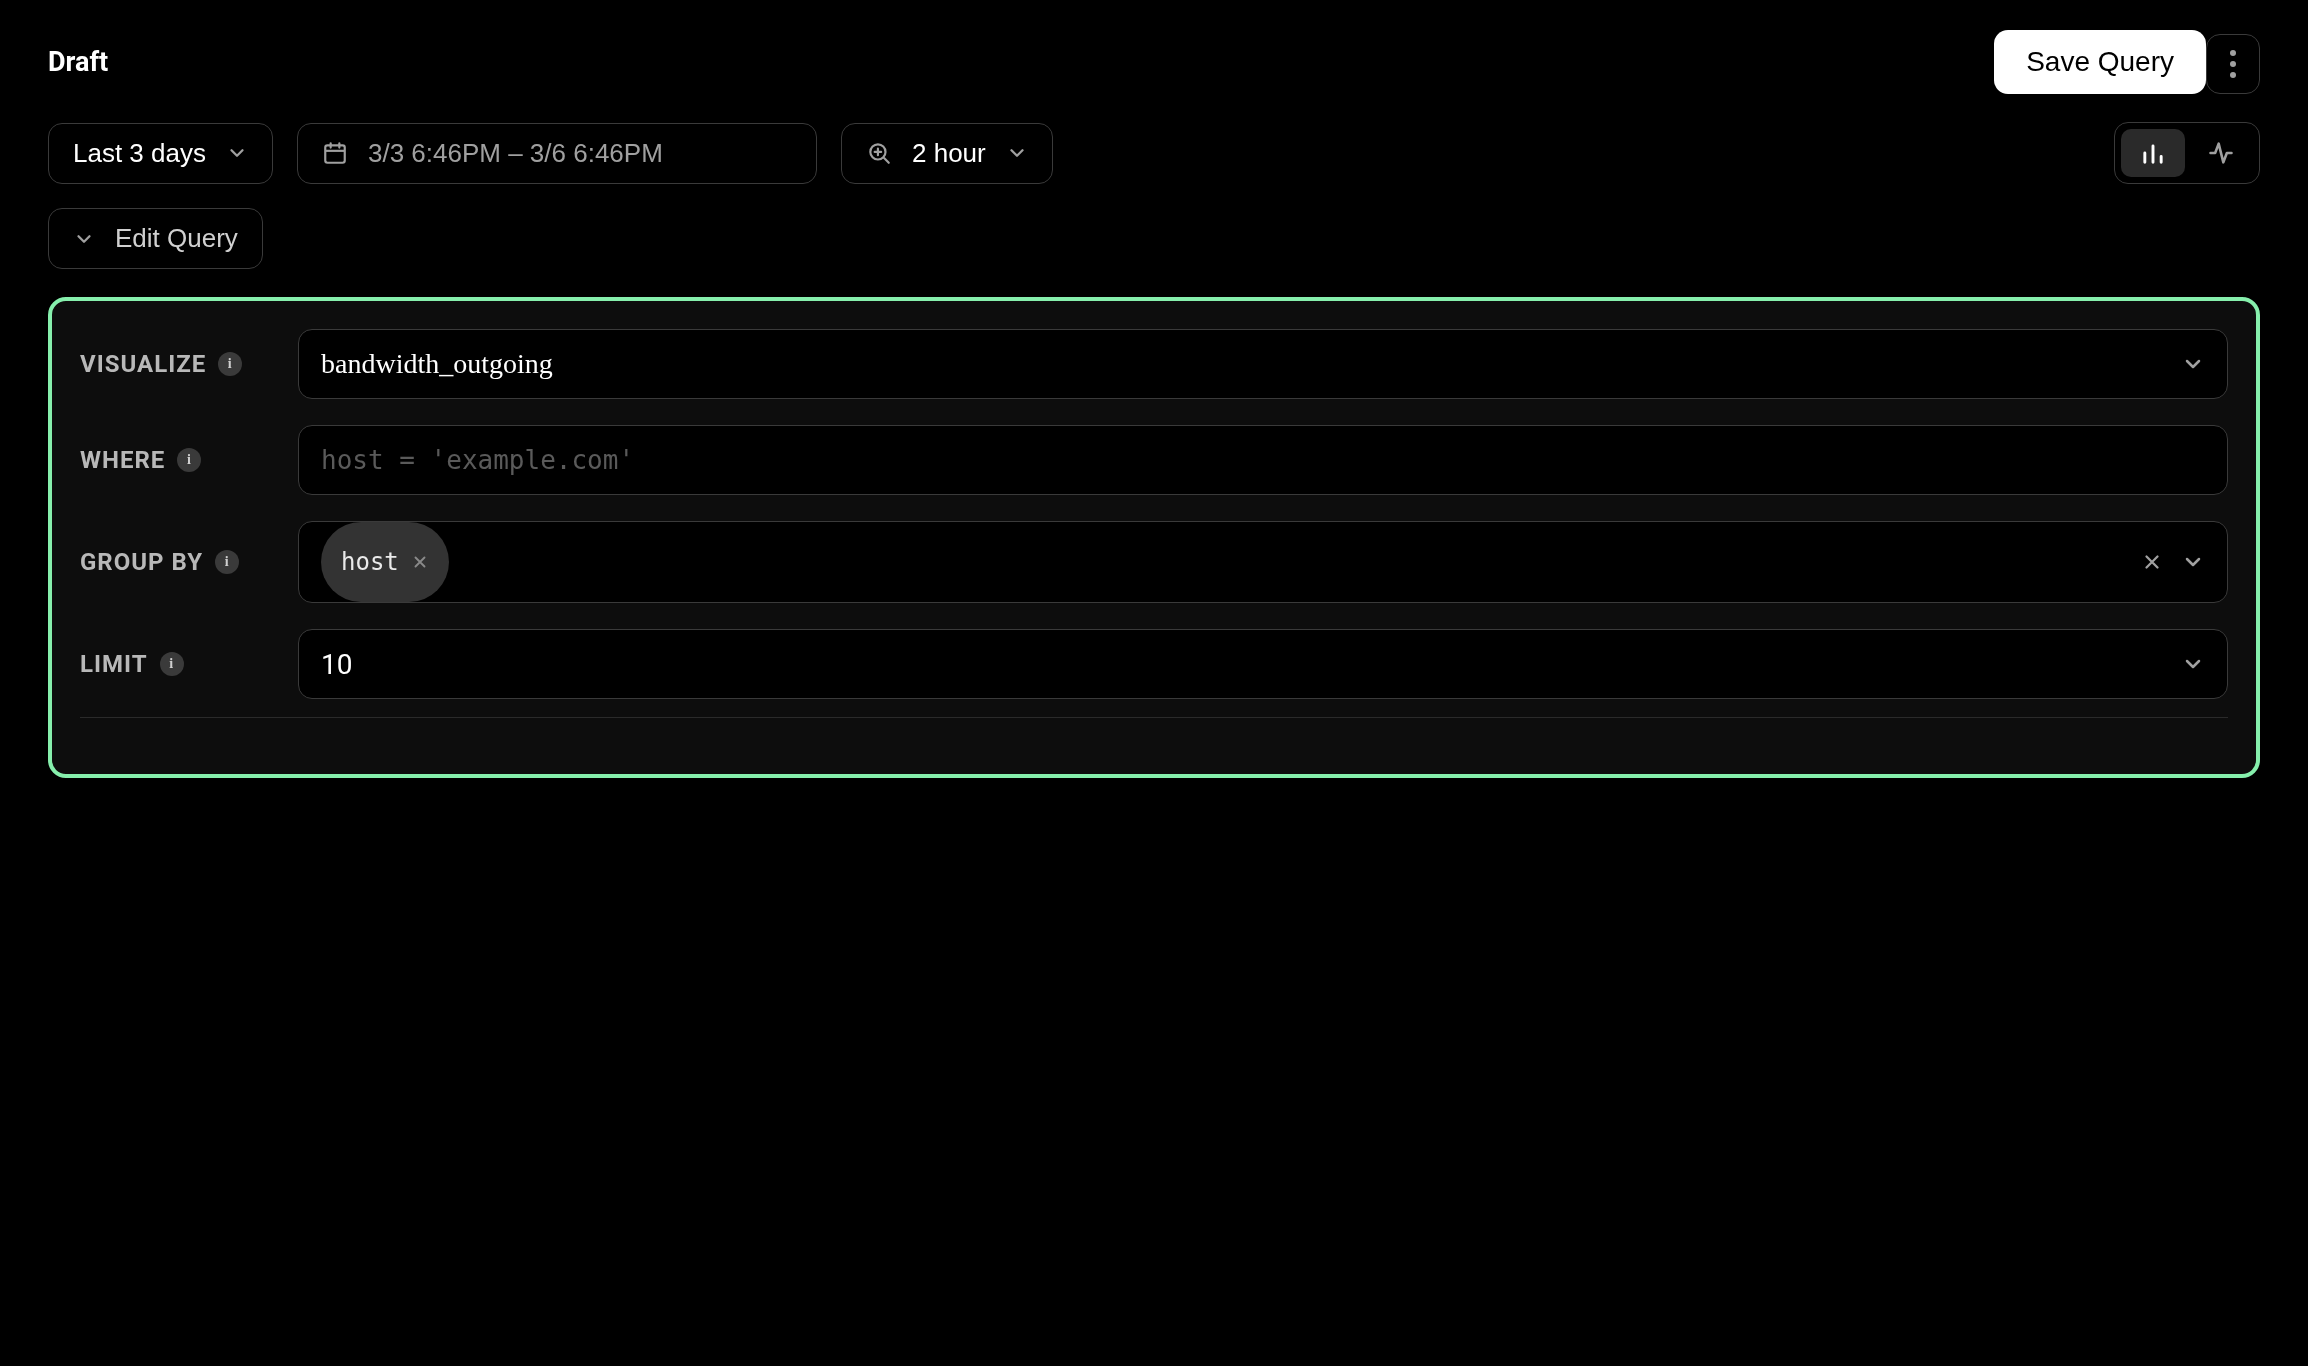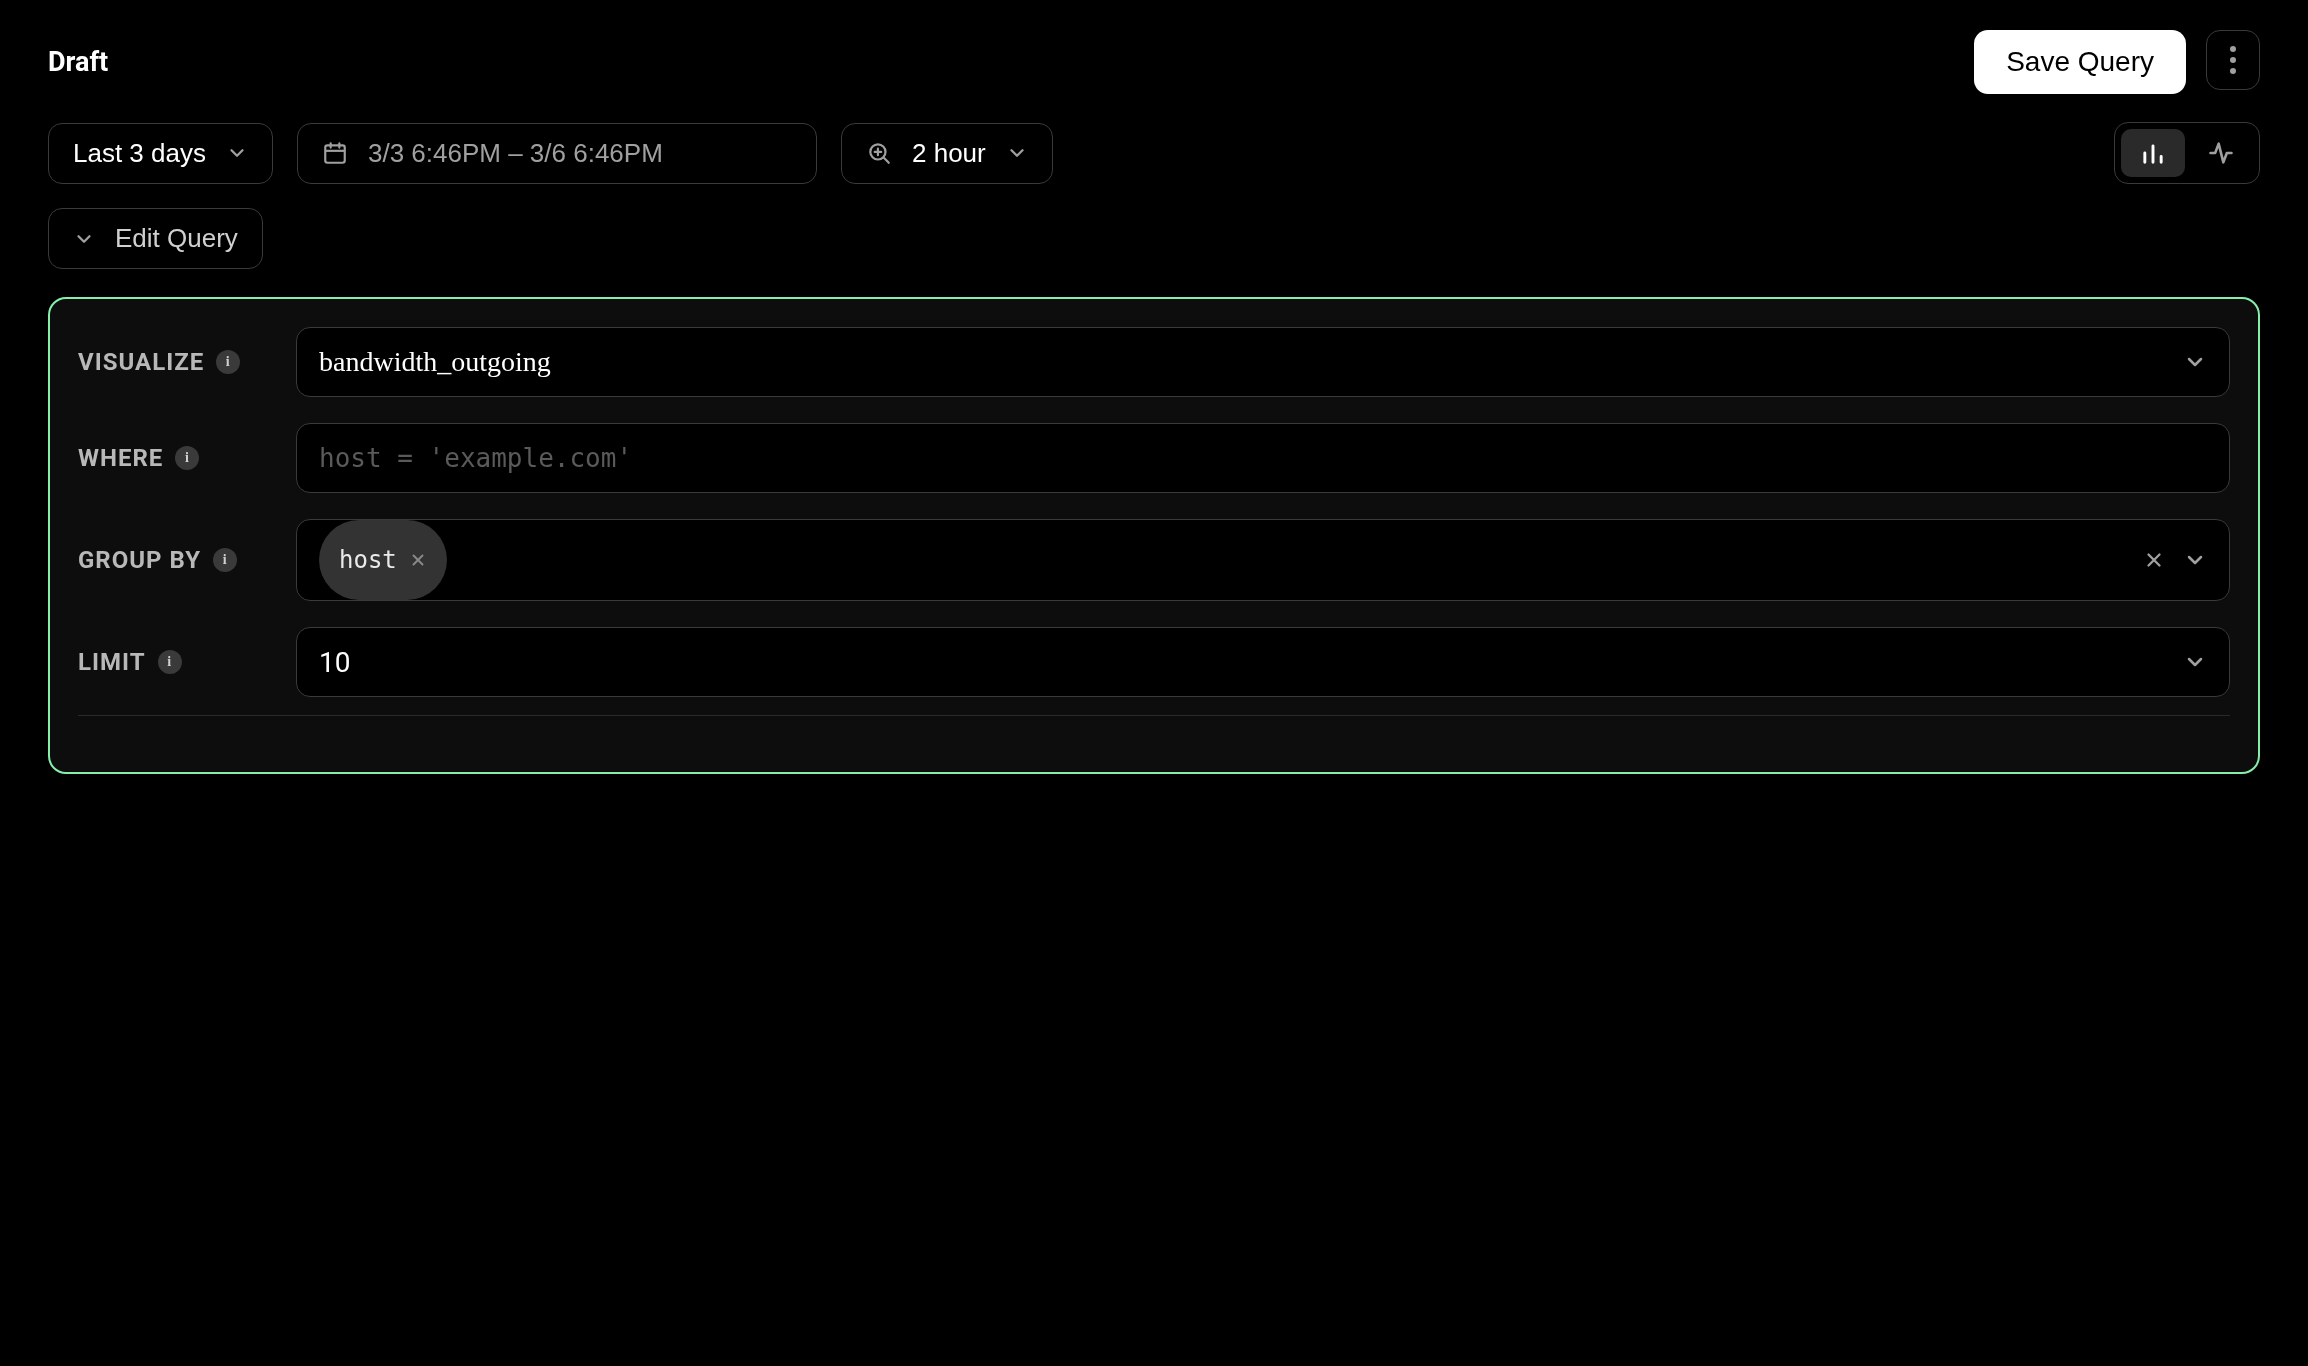--- a/index.html
+++ b/index.html
@@ -17,22 +17,21 @@
     justify-content: space-between;
     margin-bottom: 28px;
   }
   .title {
     font-size: 27px;
     font-weight: 700;
     color: #fff;
   }
   .header-right {
     display: flex;
-    gap: 20px;
-    align-items: flex-start;
+    align-items: flex-end;
   }
   .btn-white {
     background: #fff;
     color: #000;
     border: none;
     border-radius: 14px;
     padding: 16px 32px;
     font-size: 28px;
     font-weight: 500;
     cursor: pointer;
@@ -75,21 +74,21 @@
     border-radius: 10px;
     padding: 10px 18px;
     cursor: pointer;
     display: inline-flex;
     align-items: center;
     justify-content: center;
   }
   .toggle-btn.active { background: #2a2a2a; color: #fff; }
   .edit-row { margin-bottom: 28px; }
   .panel {
-    border: 2px solid #86efac;
+    border: 4px solid #86efac;
     border-radius: 18px;
     background: #0d0d0d;
     padding: 28px 28px 28px 28px;
   }
   .field-row {
     display: flex;
     align-items: center;
     gap: 28px;
     margin-bottom: 26px;
   }

